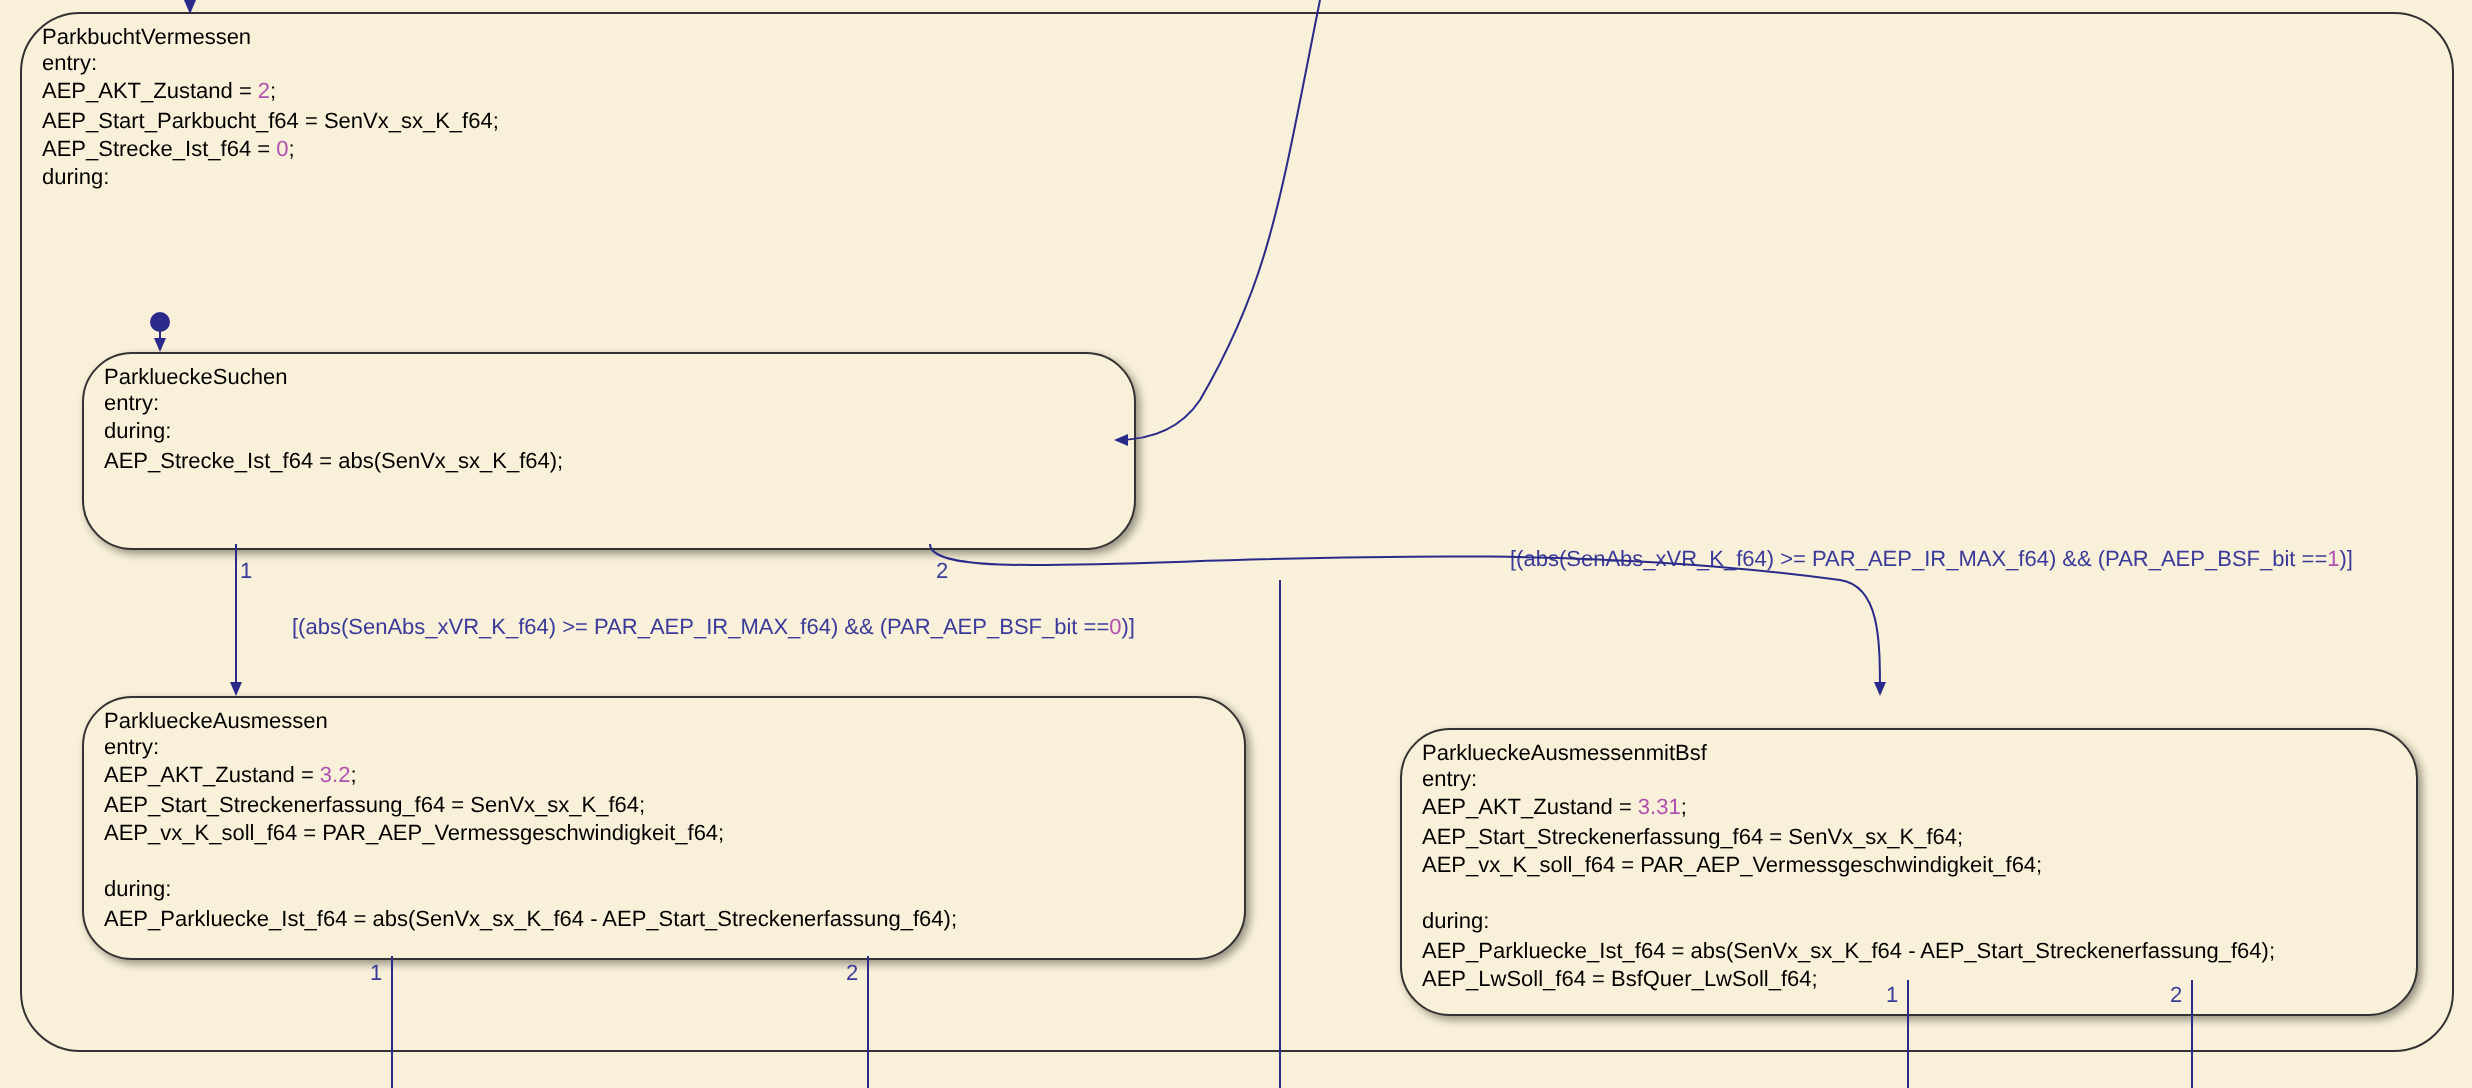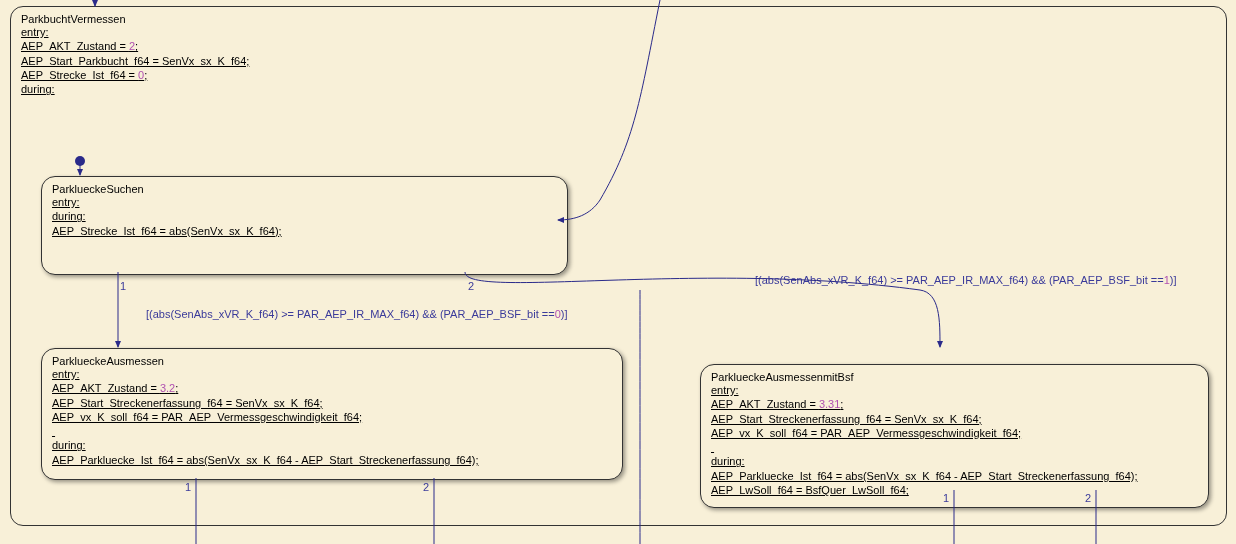--- a/index.html
+++ b/index.html
@@ -10,36 +10,35 @@
     font-size: 11px;
     position: relative;
     width: 1236px;
     height: 544px;
     overflow: hidden;
   }
   .state-box {
     position: absolute;
     background: #f8f0d8;
     border: 1px solid #333;
-    border-radius: 14px;
+    border-radius: 25px;
     box-shadow: 2px 2px 4px rgba(0,0,0,0.4);
     padding: 6px 10px 6px 10px;
   }
   .state-box.outer {
     box-shadow: none;
-    border-radius: 13px;
+    border-radius: 30px;
   }
   .state-title {
     font-weight: normal;
     color: #000;
   }
   .state-line {
     color: #000;
     line-height: 1.3;
-    text-decoration: underline;
   }
   .num { color: #b050b0; }
   .trans-label {
     position: absolute;
     color: #3a3a9a;
     font-size: 11px;
     white-space: nowrap;
   }
   .trans-num {
     position: absolute;

